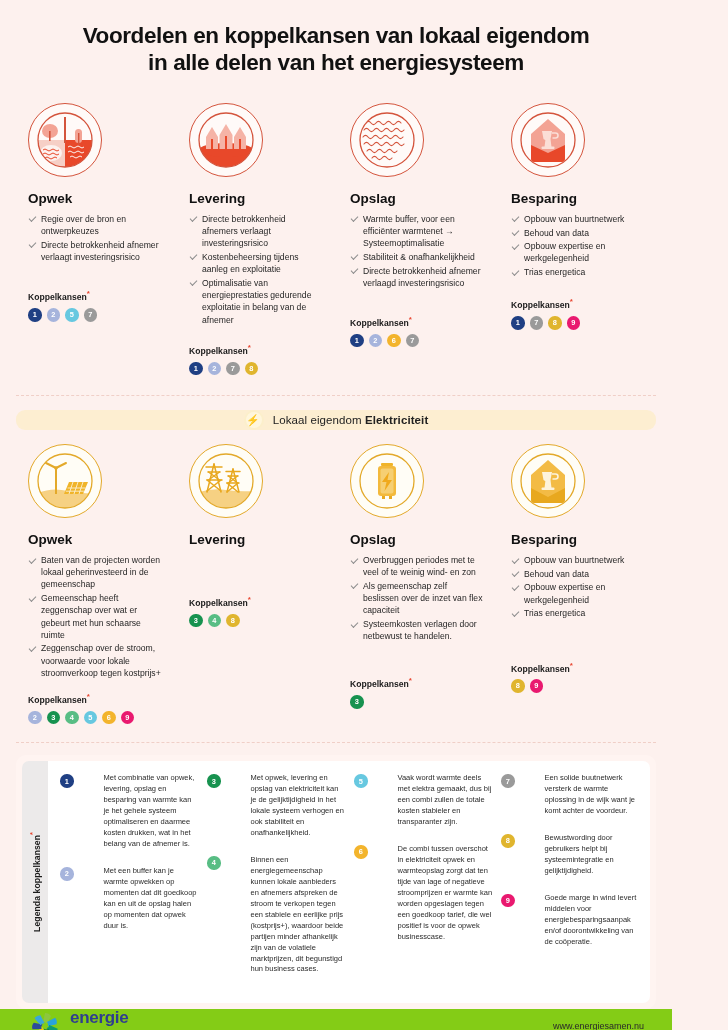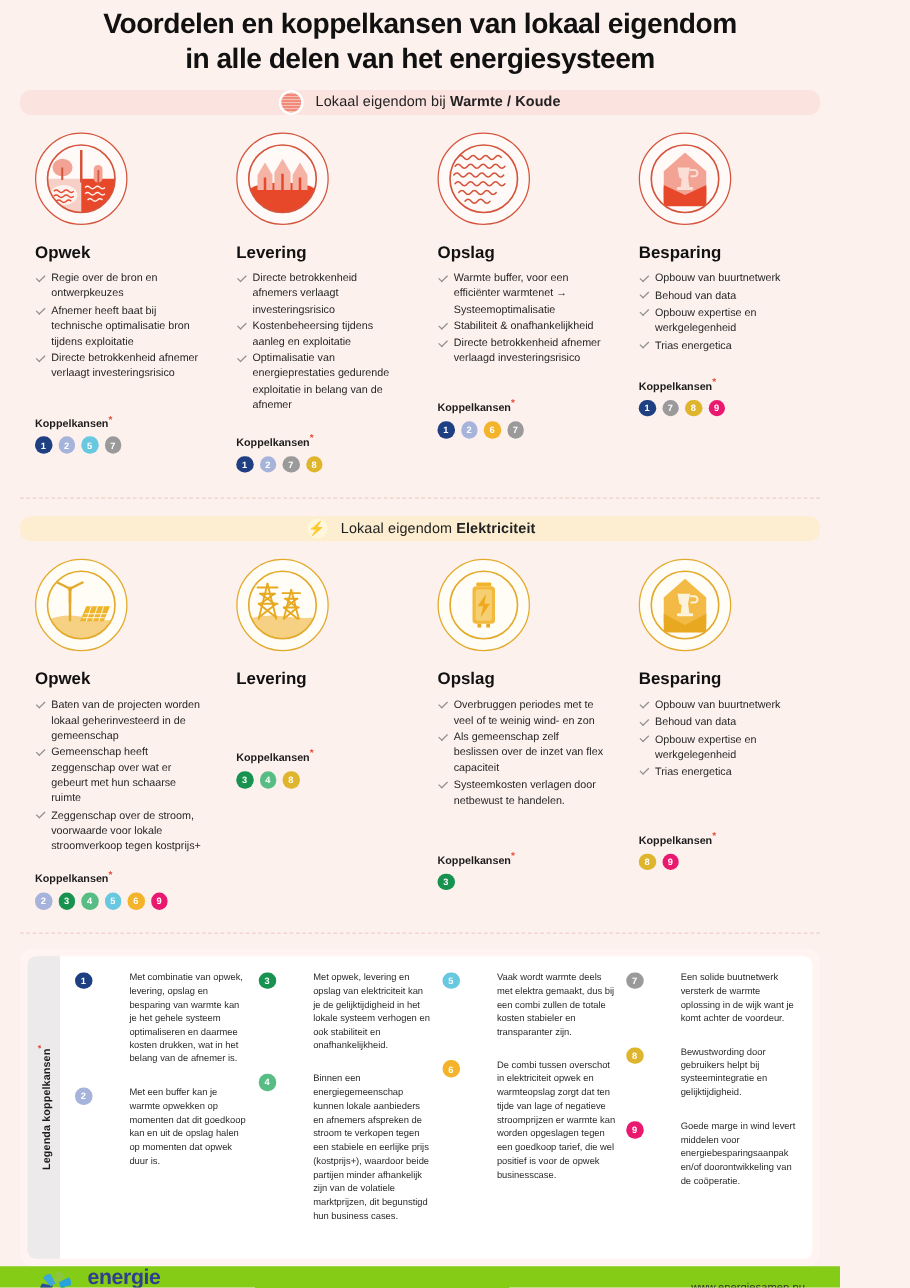--- a/index.html
+++ b/index.html
@@ -11,21 +11,20 @@
     color: #1b1b1b;
     overflow: hidden;
   }
   .page {
     position: relative;
     width: 672px;
     height: 1030px;
     background: #fdf1ee;
     display: flex;
     flex-direction: column;
-    justify-content: center;
   }
 
   
   .title-wrap {
     padding: 22px 40px 12px 40px;
     text-align: center;
   }
   .title-line {
     font-size: 22.5px;
     font-weight: bold;
@@ -217,24 +216,20 @@
 </head>
 <body>
 
 <div class="page">
 
   <div class="title-wrap">
     <div class="title-line">Voordelen en koppelkansen van lokaal eigendom</div>
     <div class="title-line">in alle delen van het energiesysteem</div>
   </div>
 
-  <div class="banner heat">
-    <span class="banner-badge heat"></span>
-    <span class="banner-text"><span>Lokaal eigendom bij </span><b>Warmte / Koude</b></span>
-  </div>
 
   <div class="cols">
 
     <div class="col">
       <div class="icon-circle heat">
         <svg width="62" height="62" viewBox="0 0 62 62">
           <clipPath id="cw1">
               <circle cx="31" cy="31" r="27"></circle>
             </clipPath>
           <g clip-path="url(#cw1)">
@@ -256,21 +251,20 @@
             <rect x="15" y="22" width="1.6" height="10" fill="#d4543c"></rect>
             <rect x="41" y="20" width="7" height="14" rx="3.5" fill="#f3a394"></rect>
             <rect x="44" y="24" width="1.4" height="12" fill="#d4543c"></rect>
           </g>
           <circle cx="31" cy="31" r="27" fill="none" stroke="#d4543c" stroke-width="1.3"></circle>
         </svg>
       </div>
       <div class="col-title">Opwek</div>
       <ul class="benefits">
         <li>Regie over de bron en ontwerpkeuzes</li>
-        <li>Afnemer heeft baat bij technische optimalisatie bron tijdens exploitatie</li>
         <li>Directe betrokkenheid afnemer verlaagt investeringsrisico</li>
       </ul>
       <div class="kk-wrap" style="margin-top:26px">
         <div class="kk-label"><span>Koppelkansen</span><sup>*</sup></div>
         <div class="badges">
           <span class="badge" style="background: rgb(31, 63, 131);">1</span>
           <span class="badge" style="background: rgb(166, 180, 220);">2</span>
           <span class="badge" style="background: rgb(103, 200, 224);">5</span>
           <span class="badge" style="background: rgb(154, 154, 154);">7</span>
         </div>

